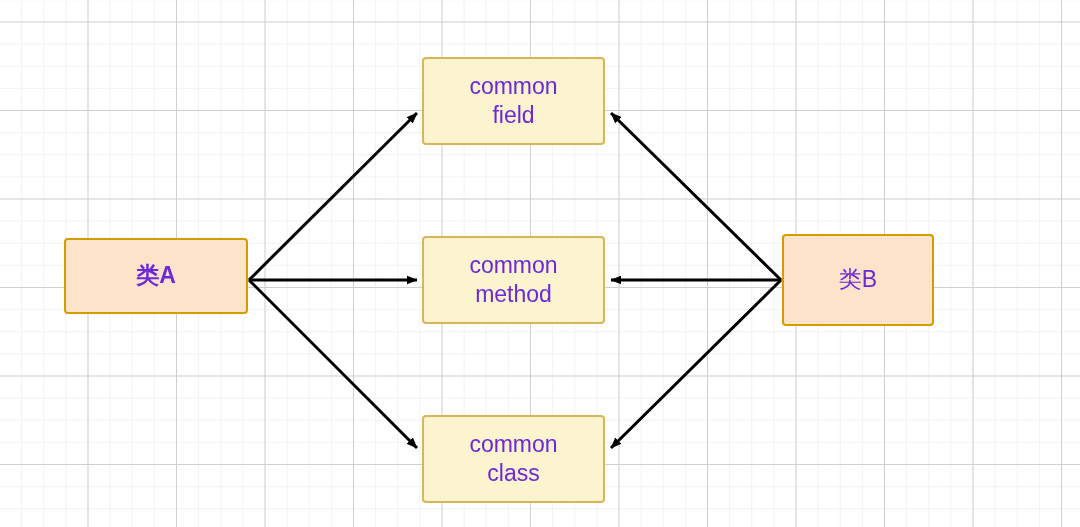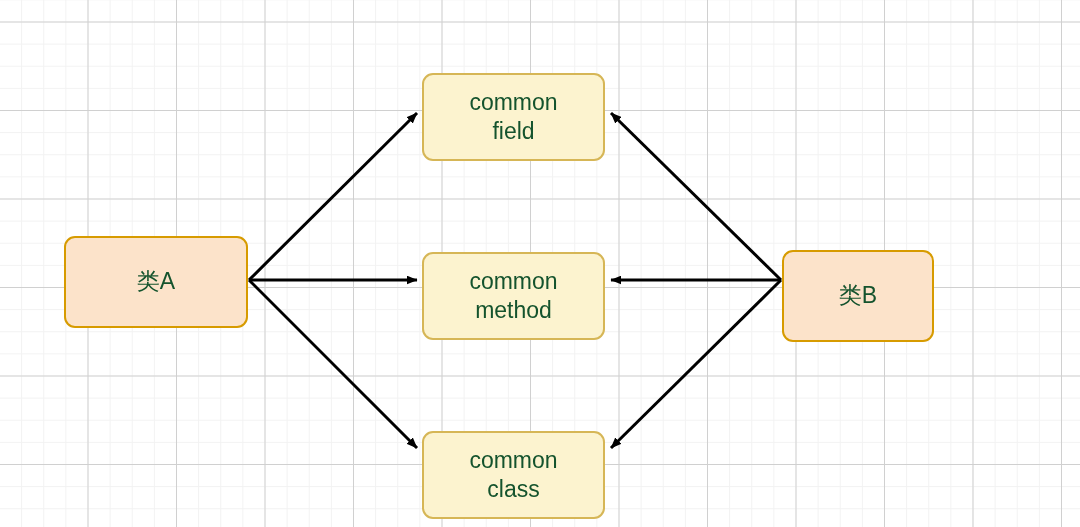--- a/index.html
+++ b/index.html
@@ -31,41 +31,40 @@
   #edges {
     position: absolute;
     left: 0;
     top: 0;
     width: 1080px;
     height: 527px;
   }
   .node {
     position: absolute;
     box-sizing: border-box;
-    border-radius: 11px;
+    border-radius: 4px;
     display: flex;
     align-items: center;
     justify-content: center;
     text-align: center;
     line-height: 1.28;
-    color: #14532d;
+    color: #6d28d9;
     font-size: 23px;
     white-space: pre-line;
     z-index: 2;
-    margin-top: 16px;
   }
   .node.class-node {
     background: #fce3ca;
     border: 2px solid #d79b00;
   }
   .node.common-node {
     background: #fcf3cf;
     border: 2px solid #d6b656;
   }
-  #node-class-a { left: 64px;  top: 220px; width: 184px; height: 92px; }
+  #node-class-a { left: 64px;  top: 238px; width: 184px; height: 76px; font-weight: bold; }
   #node-class-b { left: 782px; top: 234px; width: 152px; height: 92px; }
   #node-common-field  { left: 422px; top: 57px;  width: 183px; height: 88px; }
   #node-common-method { left: 422px; top: 236px; width: 183px; height: 88px; }
   #node-common-class  { left: 422px; top: 415px; width: 183px; height: 88px; }
 </style>
 </head>
 <body>
 
 <div id="canvas">
 

